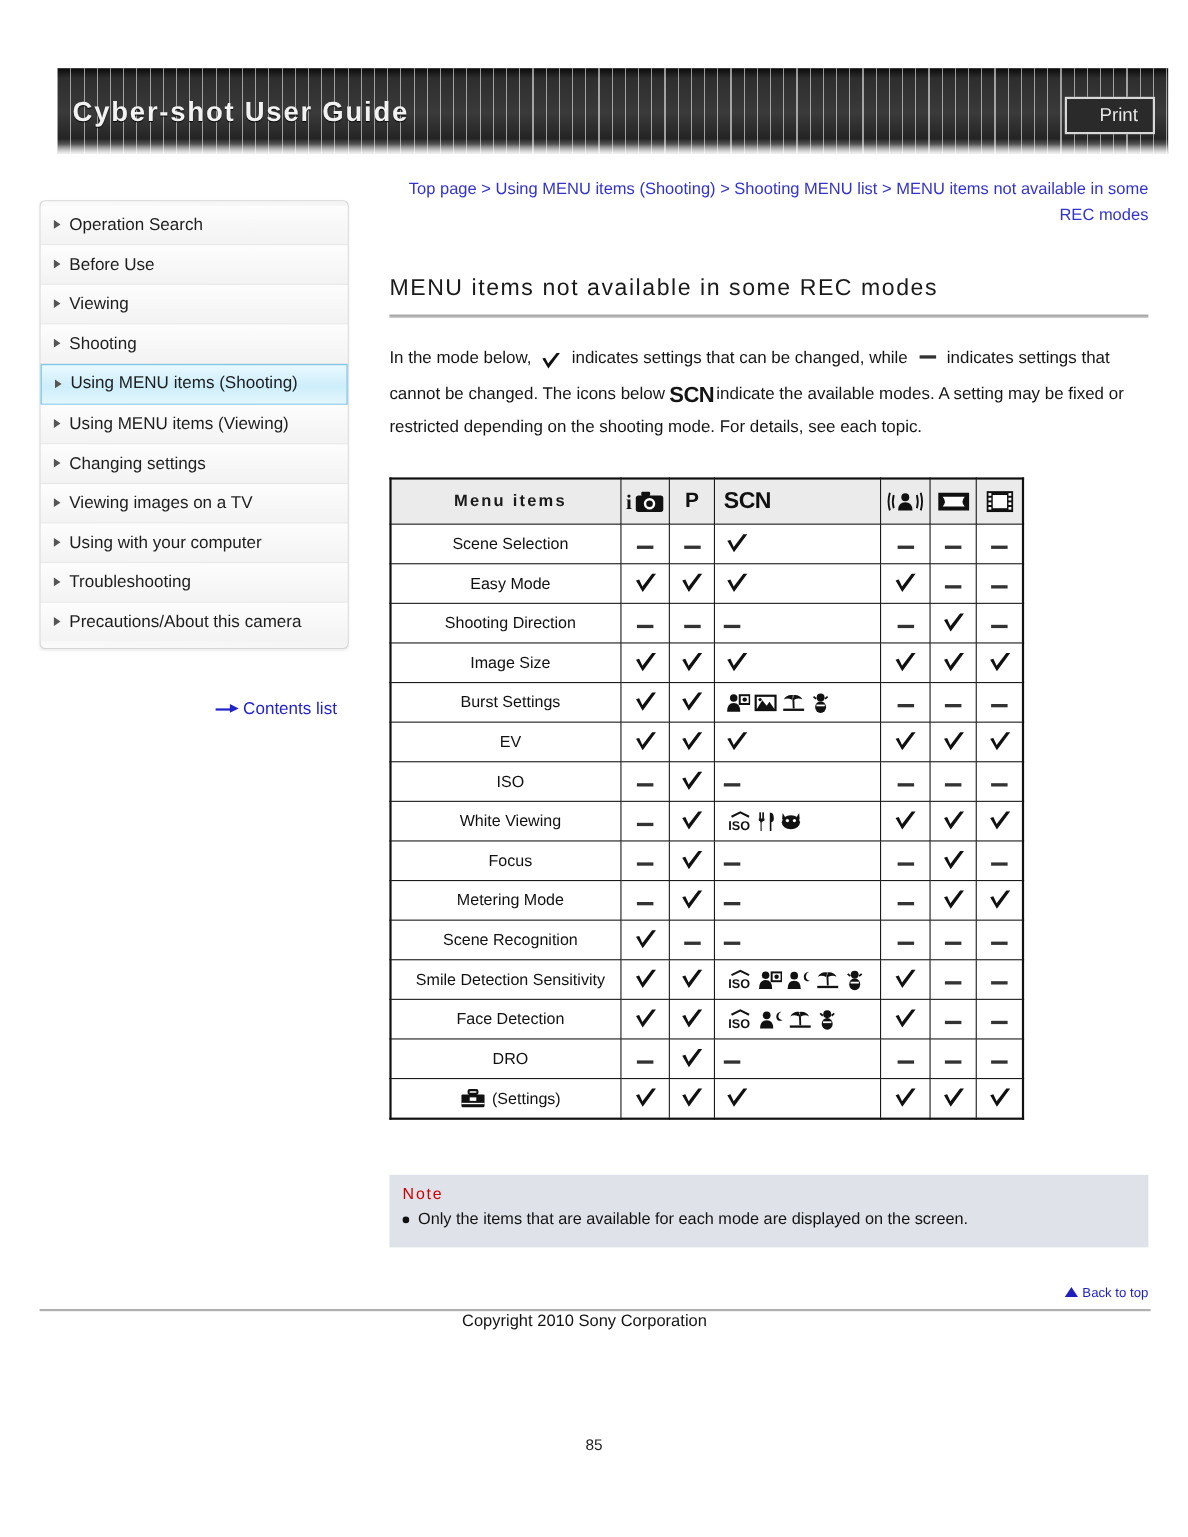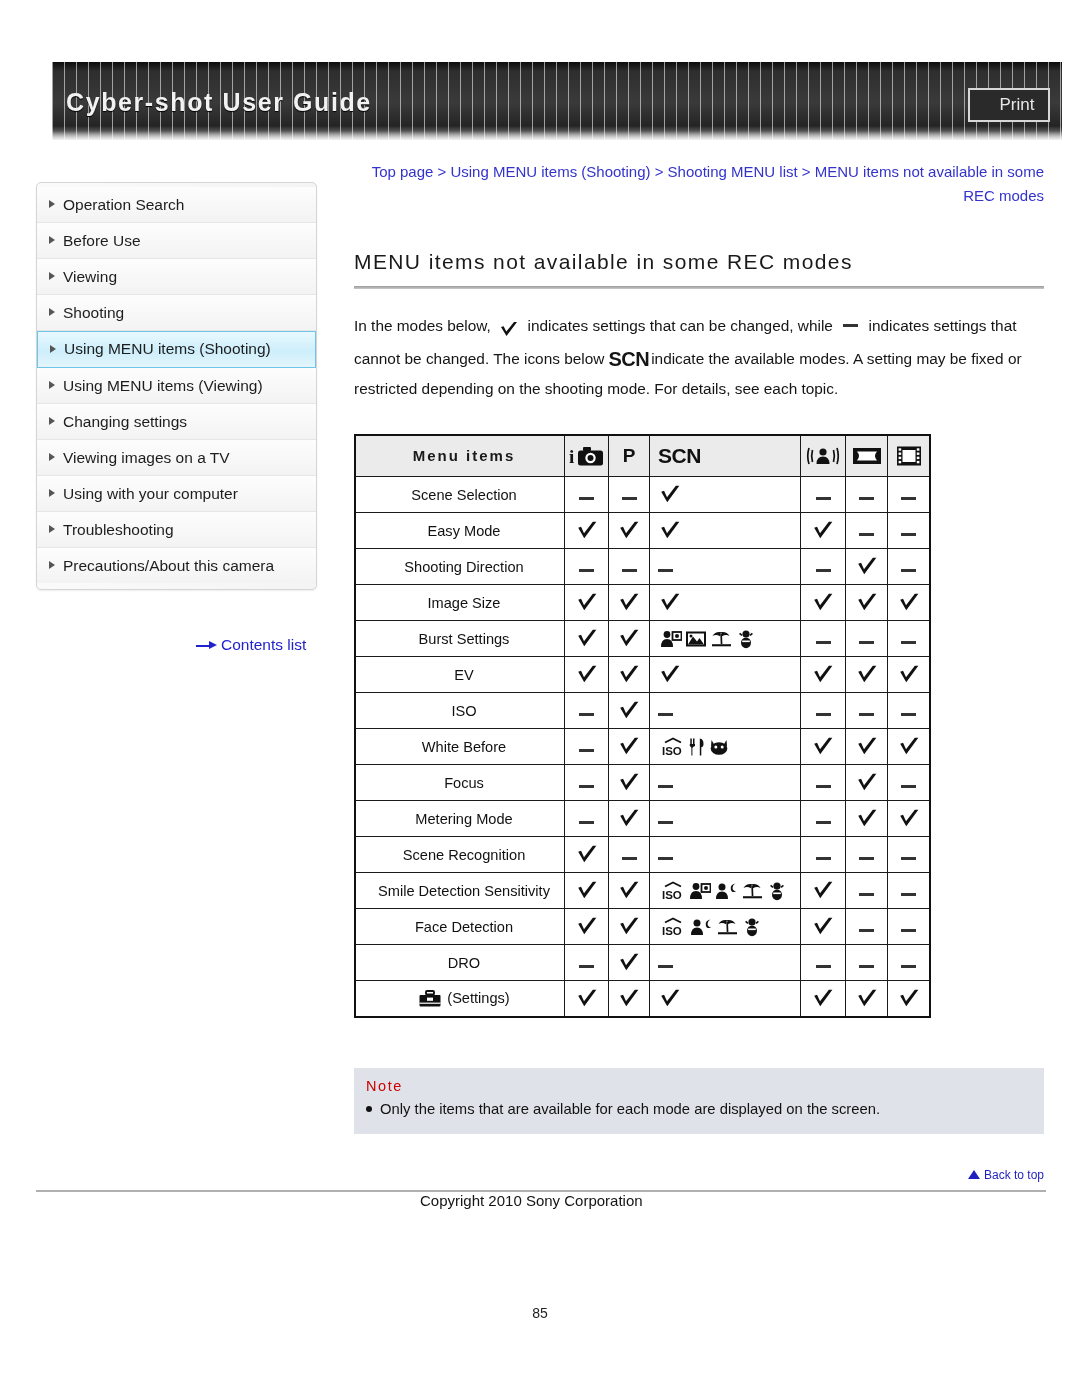--- a/index.html
+++ b/index.html
@@ -351,21 +351,21 @@
   </div>
 <div id="contents-list-link">
   <span class="arrow"></span><span>Contents list</span>
 </div>
 
 <div id="main">
   <div id="breadcrumb">Top page &gt; Using MENU items (Shooting) &gt; Shooting MENU list &gt; MENU items not available in some REC modes</div>
   <div id="page-title">MENU items not available in some REC modes</div>
   <div id="title-rule"></div>
   <div id="intro-text">
-    <span>In the modes below,</span>
+    <span>In the mode below,</span>
     <span class="inline-check">
       <svg class="gi" width="20" height="20" viewBox="0 0 20 20">
           <path d="M2 7 L7.5 16 L18 2 L15 2 L7.3 11.5 L4.6 6.3 Z" fill="#111"></path>
         </svg>
     </span>
     <span>indicates settings that can be changed, while</span>
     <span class="inline-dash"></span>
     <span>indicates settings that cannot be changed. The icons below</span><span class="inline-scn">SCN</span><span>indicate the available modes. A setting may be fixed or restricted depending on the shooting mode. For details, see each topic.</span>
   </div>
 </div>
@@ -561,21 +561,21 @@
         <td class="col-iauto"><span class="dash"></span></td>
         <td class="col-p"><span><svg class="gi" width="24" height="22" viewBox="0 0 20 20">
               <path d="M2 7 L7.5 16.5 L18.5 1.5 L15.3 1.5 L7.3 12 L4.6 6.2 Z" fill="#111"></path>
             </svg></span></td>
         <td class="col-scn"><span class="dash"></span></td>
         <td class="col-amb"><span class="dash"></span></td>
         <td class="col-pan"><span class="dash"></span></td>
         <td class="col-mov"><span class="dash"></span></td>
       </tr>
       <tr>
-        <td class="col-label"><span class="cell-label">White Before</span></td>
+        <td class="col-label"><span class="cell-label">White Viewing</span></td>
         <td class="col-iauto"><span class="dash"></span></td>
         <td class="col-p"><span><svg class="gi" width="24" height="22" viewBox="0 0 20 20">
               <path d="M2 7 L7.5 16.5 L18.5 1.5 L15.3 1.5 L7.3 12 L4.6 6.2 Z" fill="#111"></path>
             </svg></span></td>
         <td class="col-scn">
           <div class="scn-cell-icons">
             <span><svg class="gi" width="26" height="20" viewBox="0 0 26 20">
                 <path d="M5 5.5 L13 1.5 L21 5.5" stroke="#111" stroke-width="1.8" fill="none"></path>
                 <text x="2" y="17.5" font-family="Liberation Sans, sans-serif" font-size="11.5" font-weight="bold" fill="#111">ISO</text>
               </svg></span>

